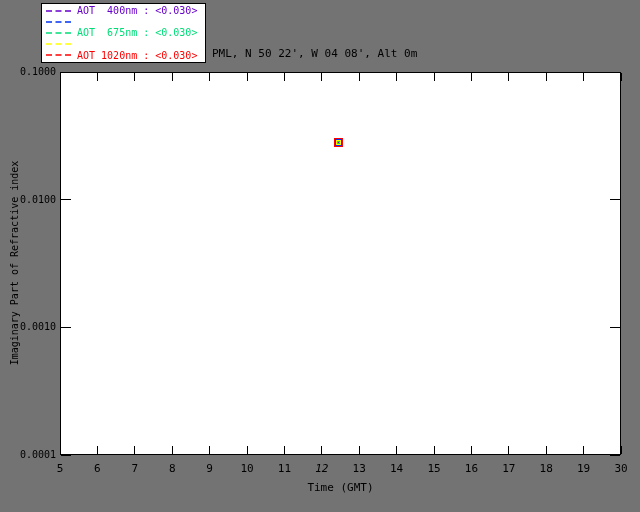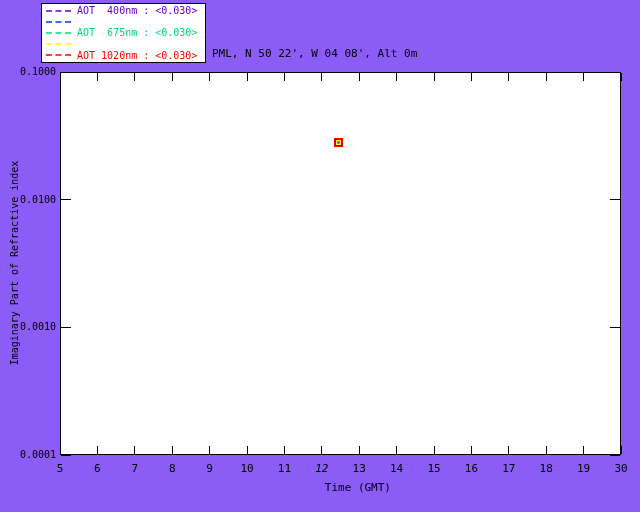--- a/index.html
+++ b/index.html
@@ -1,17 +1,17 @@
 <!DOCTYPE html>
 <html><head>
 <meta charset="utf-8">
 <style>
   html,body { margin:0; padding:0; background:#ffffff; }
   .canvas {
-    position:relative; width:640px; height:512px; background:#8b5cf6;
+    position:relative; width:640px; height:512px; background:#737373;
     font-family:"DejaVu Sans Mono", monospace; color:#000; overflow:hidden;
   }
   .plot-frame {
     position:absolute; left:60px; top:72px; width:561px; height:383px;
     border:1px solid #000; box-sizing:border-box; background:#ffffff;
   }
   .legend-box {
     position:absolute; left:41px; top:3px; width:165px; height:60px;
     border:1.5px solid #000; box-sizing:border-box; background:#ffffff;
     display:flex; flex-direction:column; justify-content:space-around;
@@ -21,21 +21,21 @@
   .legend-label { font-size:10px; line-height:11px; white-space:pre; }
   .header-block {
     position:absolute; left:212px; top:6px; font-size:11px; line-height:19px;
     white-space:pre;
   }
   .ylabel {
     position:absolute; left:14px; top:263px; font-size:10px; white-space:nowrap;
     transform:translate(-50%,-50%) rotate(-90deg);
   }
   .xlabel {
-    position:absolute; left:290px; top:481px; width:101px; text-align:right;
+    position:absolute; left:290px; top:481px; width:101px; text-align:center;
     font-size:11px;
   }
   .tick { position:absolute; background:#000; }
   .x-tick-label {
     position:absolute; width:30px; text-align:center; font-size:11px; top:462px;
   }
   .y-tick-label {
     position:absolute; width:50px; text-align:right; font-size:10px; left:6px;
   }
   .marker { position:absolute; width:9px; height:9px; }

